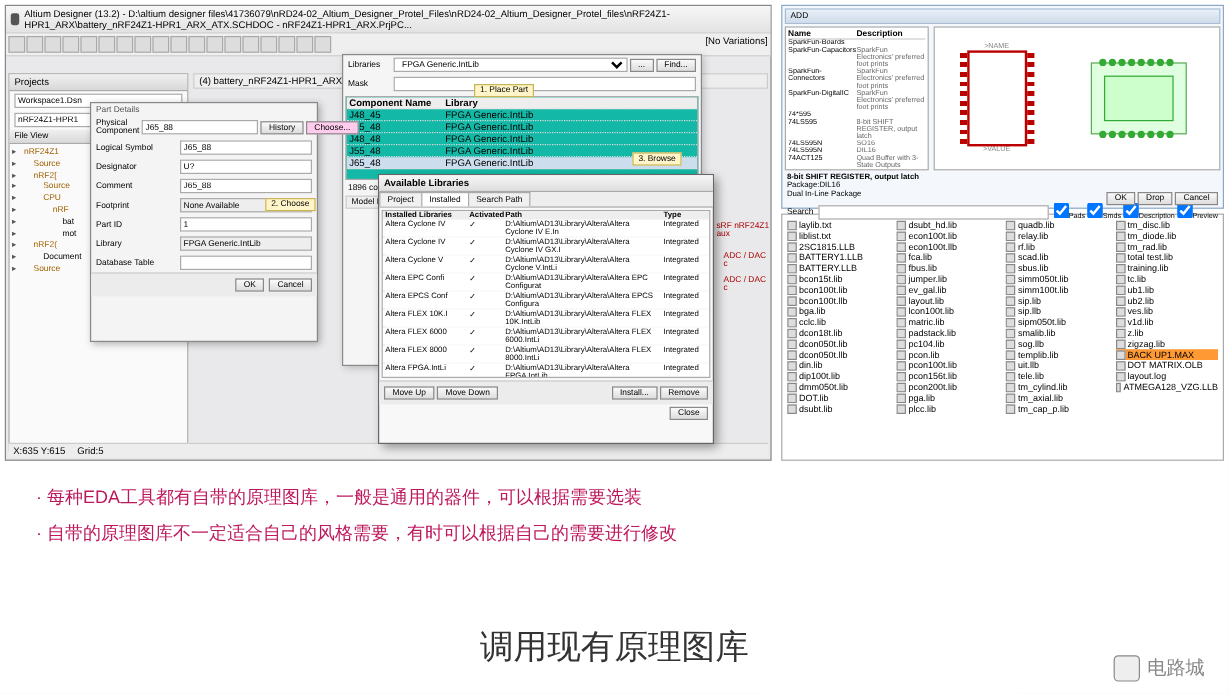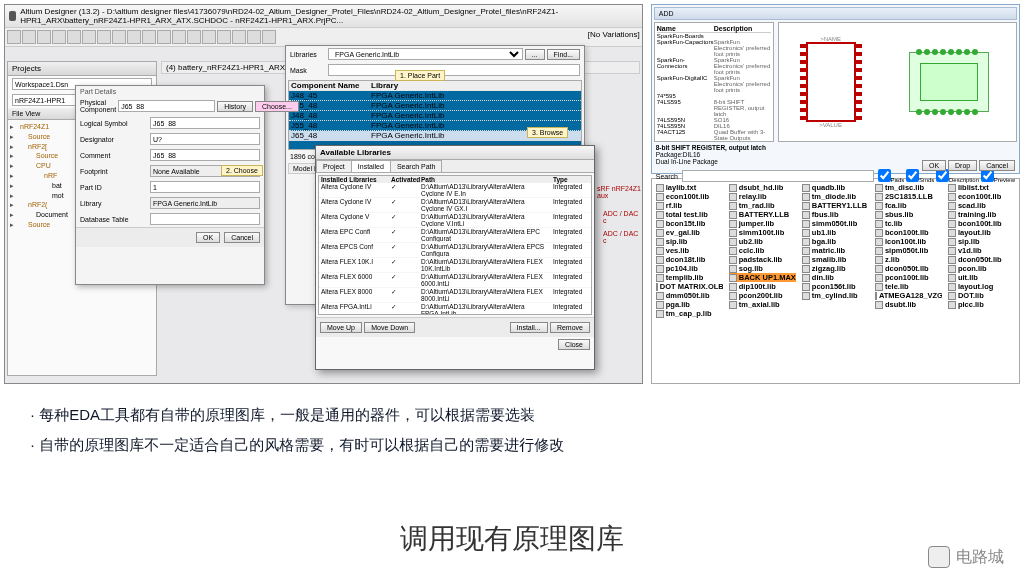--- a/index.html
+++ b/index.html
@@ -20,21 +20,21 @@
 .tree .node::before{content:"▸";position:absolute;left:0;color:#555;}
 .tree .folder{color:#a06000;}
 .place-part{position:absolute;left:70px;top:80px;width:190px;height:200px;background:#f4f4f4;border:1px solid #888;box-shadow:2px 2px 6px rgba(0,0,0,.3);z-index:5;}
 .dlg-title{background:linear-gradient(#f7f7f7,#dedede);padding:2px 4px;border-bottom:1px solid #aaa;font-weight:bold;}
 .field-row{display:flex;align-items:center;padding:2px 4px;gap:2px;}
 .field-row label{width:68px;font-size:7px;}
 .field-row input,.field-row select{flex:1;border:1px solid #aaa;height:12px;font-size:7px;padding:0 2px;background:#fff;}
 .btn{border:1px solid #888;background:linear-gradient(#fafafa,#ddd);padding:1px 6px;font-size:7px;cursor:pointer;}
 .dlg-buttons{display:flex;justify-content:flex-end;gap:4px;padding:4px;border-top:1px solid #ccc;background:#ececec;}
 .browse-lib{position:absolute;left:280px;top:40px;width:300px;height:260px;background:#f5f5f5;border:1px solid #888;box-shadow:2px 2px 6px rgba(0,0,0,.2);z-index:3;}
-.comp-list{height:70px;overflow:hidden;border:1px solid #aaa;margin:2px;background:#0369a1;}
+.comp-list{height:70px;overflow:hidden;border:1px solid #aaa;margin:2px;background:#14b8a6;}
 .comp-list .row{display:flex;padding:0 2px;border-bottom:1px dotted #ddd;}
 .comp-list .row span:first-child{width:80px;}
 .avail-lib{position:absolute;left:310px;top:140px;width:280px;height:225px;background:#f8f8f8;border:1px solid #666;box-shadow:3px 3px 8px rgba(0,0,0,.4);z-index:6;}
 .tab-strip{display:flex;border-bottom:1px solid #aaa;background:#eee;}
 .tab-strip span{padding:2px 6px;border:1px solid #aaa;border-bottom:none;background:#f0f0f0;margin-right:-1px;font-size:7px;}
 .tab-strip span.active{background:#fff;}
 .lib-grid{height:140px;overflow:hidden;border:1px solid #aaa;margin:2px;background:#fff;font-size:6.5px;}
 .lib-grid .hr{display:flex;background:#eee;font-weight:bold;}
 .lib-grid .hr span,.lib-grid .r span{padding:0 2px;}
 .lib-grid .r{display:flex;border-bottom:1px dotted #eee;}
@@ -46,25 +46,25 @@
 .add-body{display:flex;gap:4px;margin-top:2px;}
 .dev-tree{width:120px;height:120px;border:1px solid #aaa;background:#fff;overflow:hidden;padding:2px;}
 .chip-prev{flex:1;height:120px;border:1px solid #aaa;background:#fff;display:flex;align-items:center;justify-content:space-around;}
 .chip{width:50px;height:80px;border:2px solid #b00;position:relative;}
 .chip::before,.chip::after{content:"";position:absolute;width:6px;height:100%;background:repeating-linear-gradient(#b00 0 4px,transparent 4px 8px);}
 .chip::before{left:-8px;}.chip::after{right:-8px;}
 .footprint{width:80px;height:60px;background:#e0ffe0;border:1px solid #5a5;position:relative;}
 .footprint::before{content:"";position:absolute;inset:10px;border:1px solid #3a3;background:#cfc;}
 .pad-row{position:absolute;display:flex;gap:2px;}
 .pad{width:6px;height:6px;border-radius:50%;background:#3a3;}
-.file-browser{flex:1;border:1px solid #aaa;background:#fff;font-size:7.5px;padding:4px;display:grid;grid-template-columns:repeat(5,1fr);gap:0 6px;align-content:start;font-weight:bold;}
+.file-browser{flex:1;border:1px solid #aaa;background:#fff;font-size:7.5px;padding:4px;display:grid;grid-template-columns:repeat(4,1fr);gap:0 6px;align-content:start;}
 .file-item{display:flex;align-items:center;gap:2px;overflow:hidden;white-space:nowrap;}
 .file-item .fi{width:8px;height:8px;background:#ddd;border:1px solid #888;}
 .file-item.hl{background:#ff9933;color:#000;}
-.bullets{position:absolute;left:30px;top:400px;font-size:15px;line-height:2;color:#0f172a;}
+.bullets{position:absolute;left:30px;top:400px;font-size:15px;line-height:2;color:#be185d;}
 .bullets li{list-style:none;}
 .bullets li::before{content:"· ";}
 .slide-title{position:absolute;left:0;right:0;top:520px;text-align:center;font-size:28px;color:#333;}
 .watermark{position:absolute;right:20px;bottom:10px;color:#888;font-size:16px;display:flex;align-items:center;gap:6px;}
 .wm-icon{width:22px;height:22px;border:1px solid #888;border-radius:4px;background:#eee;}
 .status-bar{position:absolute;left:2px;bottom:2px;right:2px;background:#ededed;border-top:1px solid #ccc;padding:1px 4px;display:flex;gap:10px;}
 .close-row{display:flex;justify-content:flex-end;padding:2px 4px;}
 </style>
 </head>
 <body>
@@ -123,20 +123,24 @@
       </div>
     </div>
 
     <div style="position:absolute;left:156px;top:56px;right:2px;background:#eee;border:1px solid #ccc;padding:1px 4px"><span>(4) battery_nRF24Z1-HPR1_ARX_ATX.SCH</span></div>
 
     <div style="position:absolute;left:470px;top:85px;color:#00a;font-size:8px">O[7..0]</div>
     <div style="position:absolute;left:480px;top:100px;color:#00a">U?</div>
     <div style="position:absolute;left:592px;top:180px;color:#a00;font-size:7px">sRF  nRF24Z1 aux</div>
     <div style="position:absolute;left:598px;top:205px;color:#a00;font-size:7px">ADC / DAC c</div>
     <div style="position:absolute;left:598px;top:225px;color:#a00;font-size:7px">ADC / DAC c</div>
+    <div class="status-bar">
+      <span>X:635 Y:615</span>
+      <span>Grid:5</span>
+    </div>
 
     <div class="place-part">
       <div style="padding:2px 4px;font-size:7px;color:#555">Part Details</div>
       <div class="field-row">
             <label>Physical Component</label>
             <input value="J65_88" style="">
             <button class="btn">History</button>
             <button class="btn" style="background:#fce">Choose...</button>
           </div>
       <div class="field-row">

